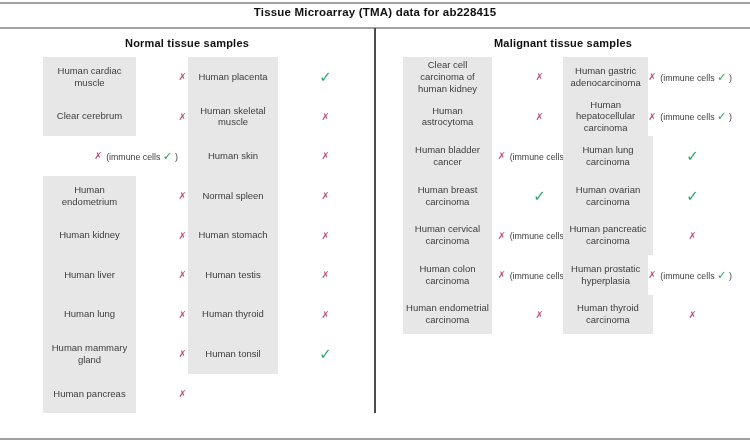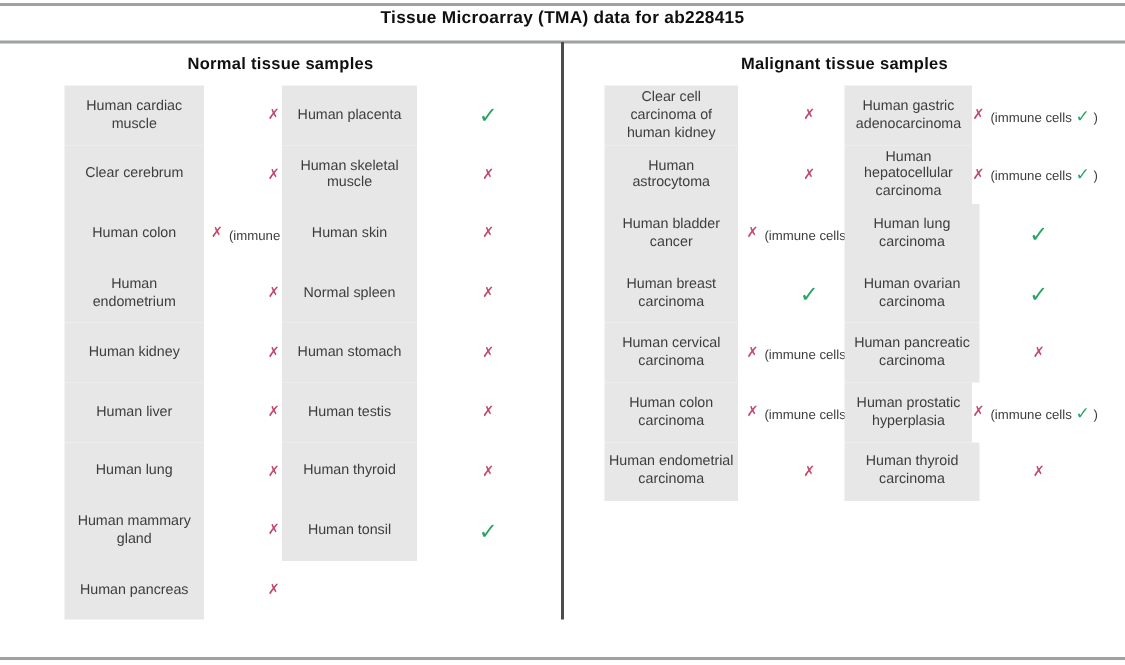--- a/index.html
+++ b/index.html
@@ -62,21 +62,20 @@
           <span class="x">✗</span>
         </div>
       </div>
       <div class="row">
         <div class="lbl">Clear cerebrum</div>
         <div class="mark">
           <span class="x">✗</span>
         </div>
       </div>
       <div class="row">
-        <div class="lbl">Human colon</div>
         <div class="mark">
           <span class="x">✗</span>
           <span class="note">(immune cells <span class="chk sm">✓</span> )</span>
         </div>
       </div>
       <div class="row">
         <div class="lbl">Human endometrium</div>
         <div class="mark">
           <span class="x">✗</span>
         </div>

